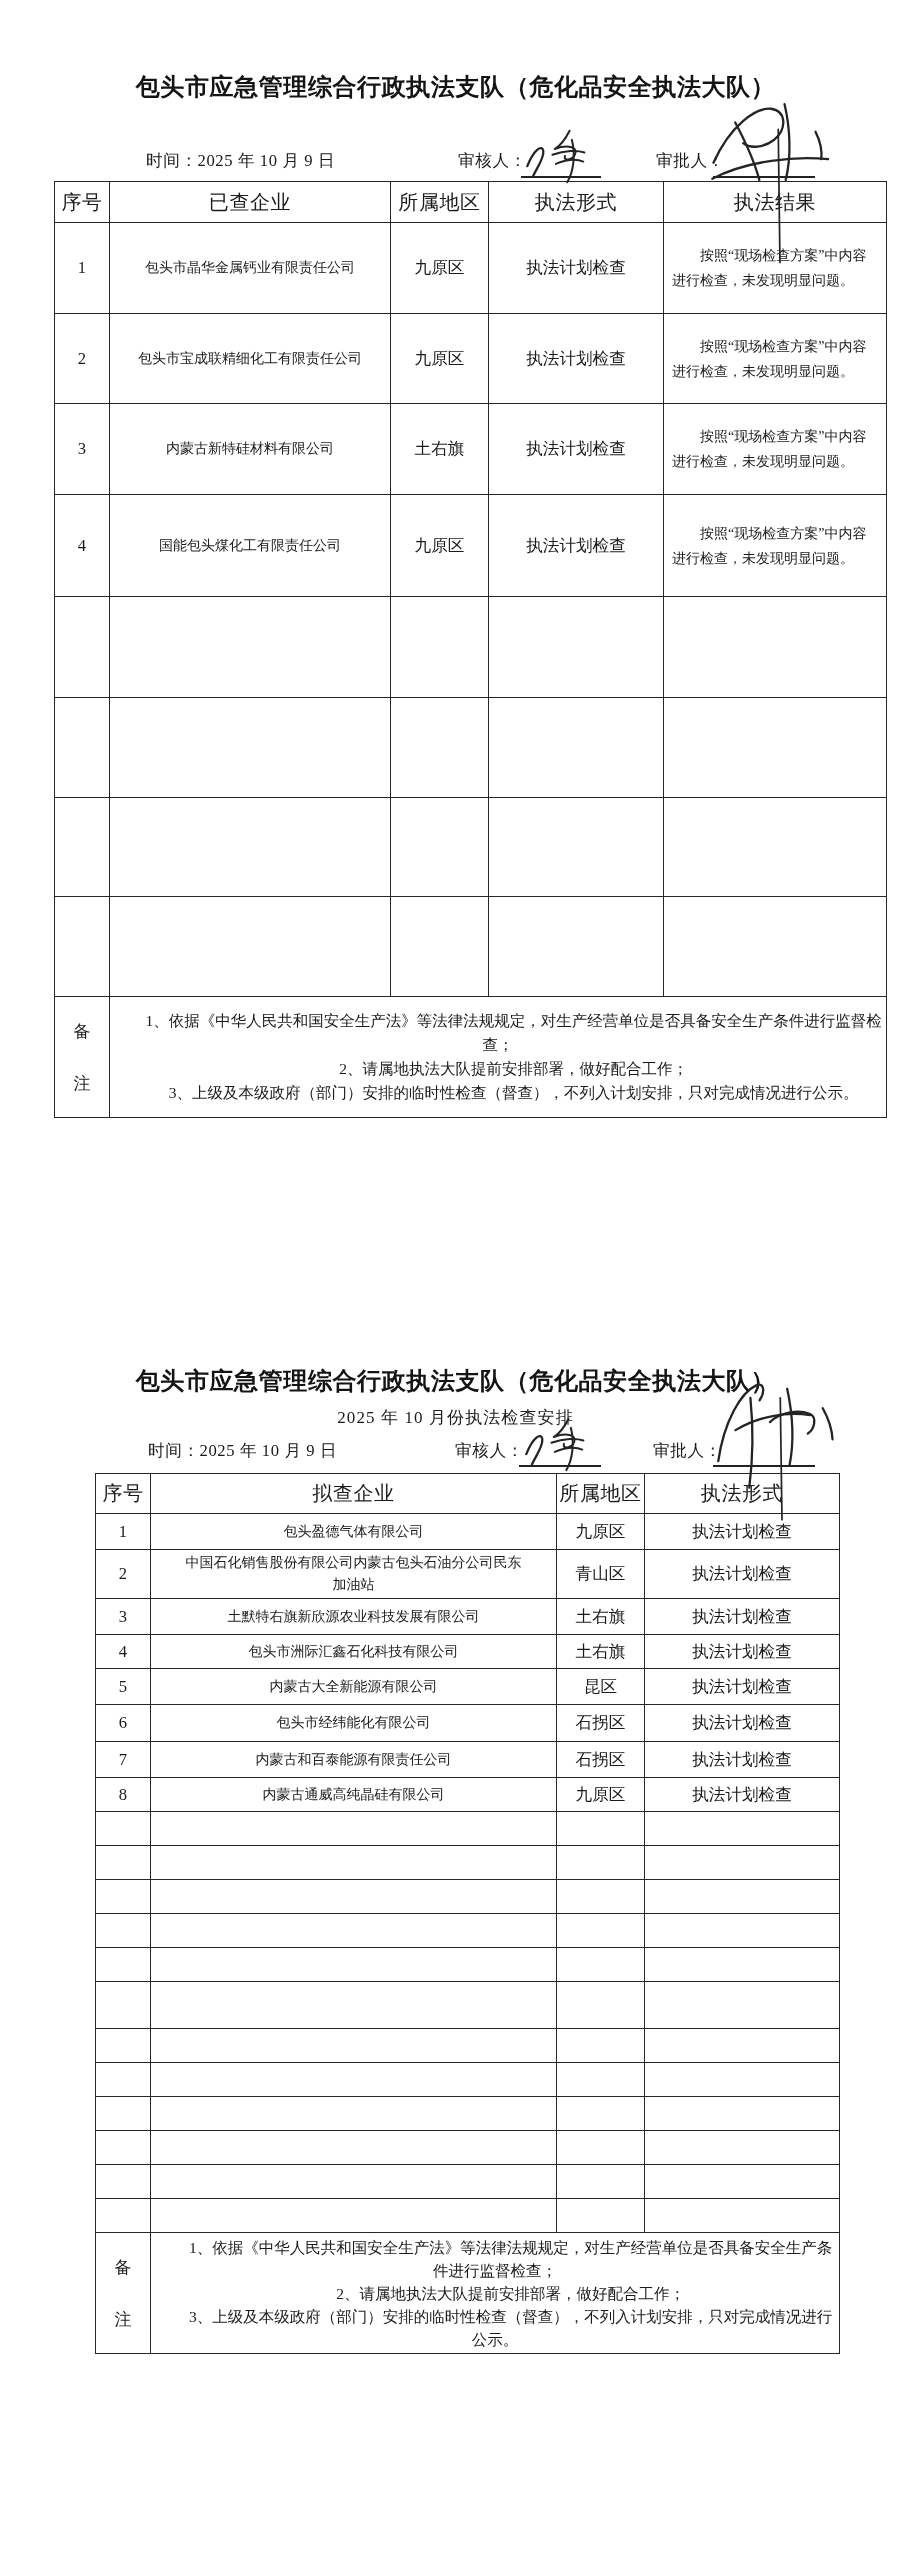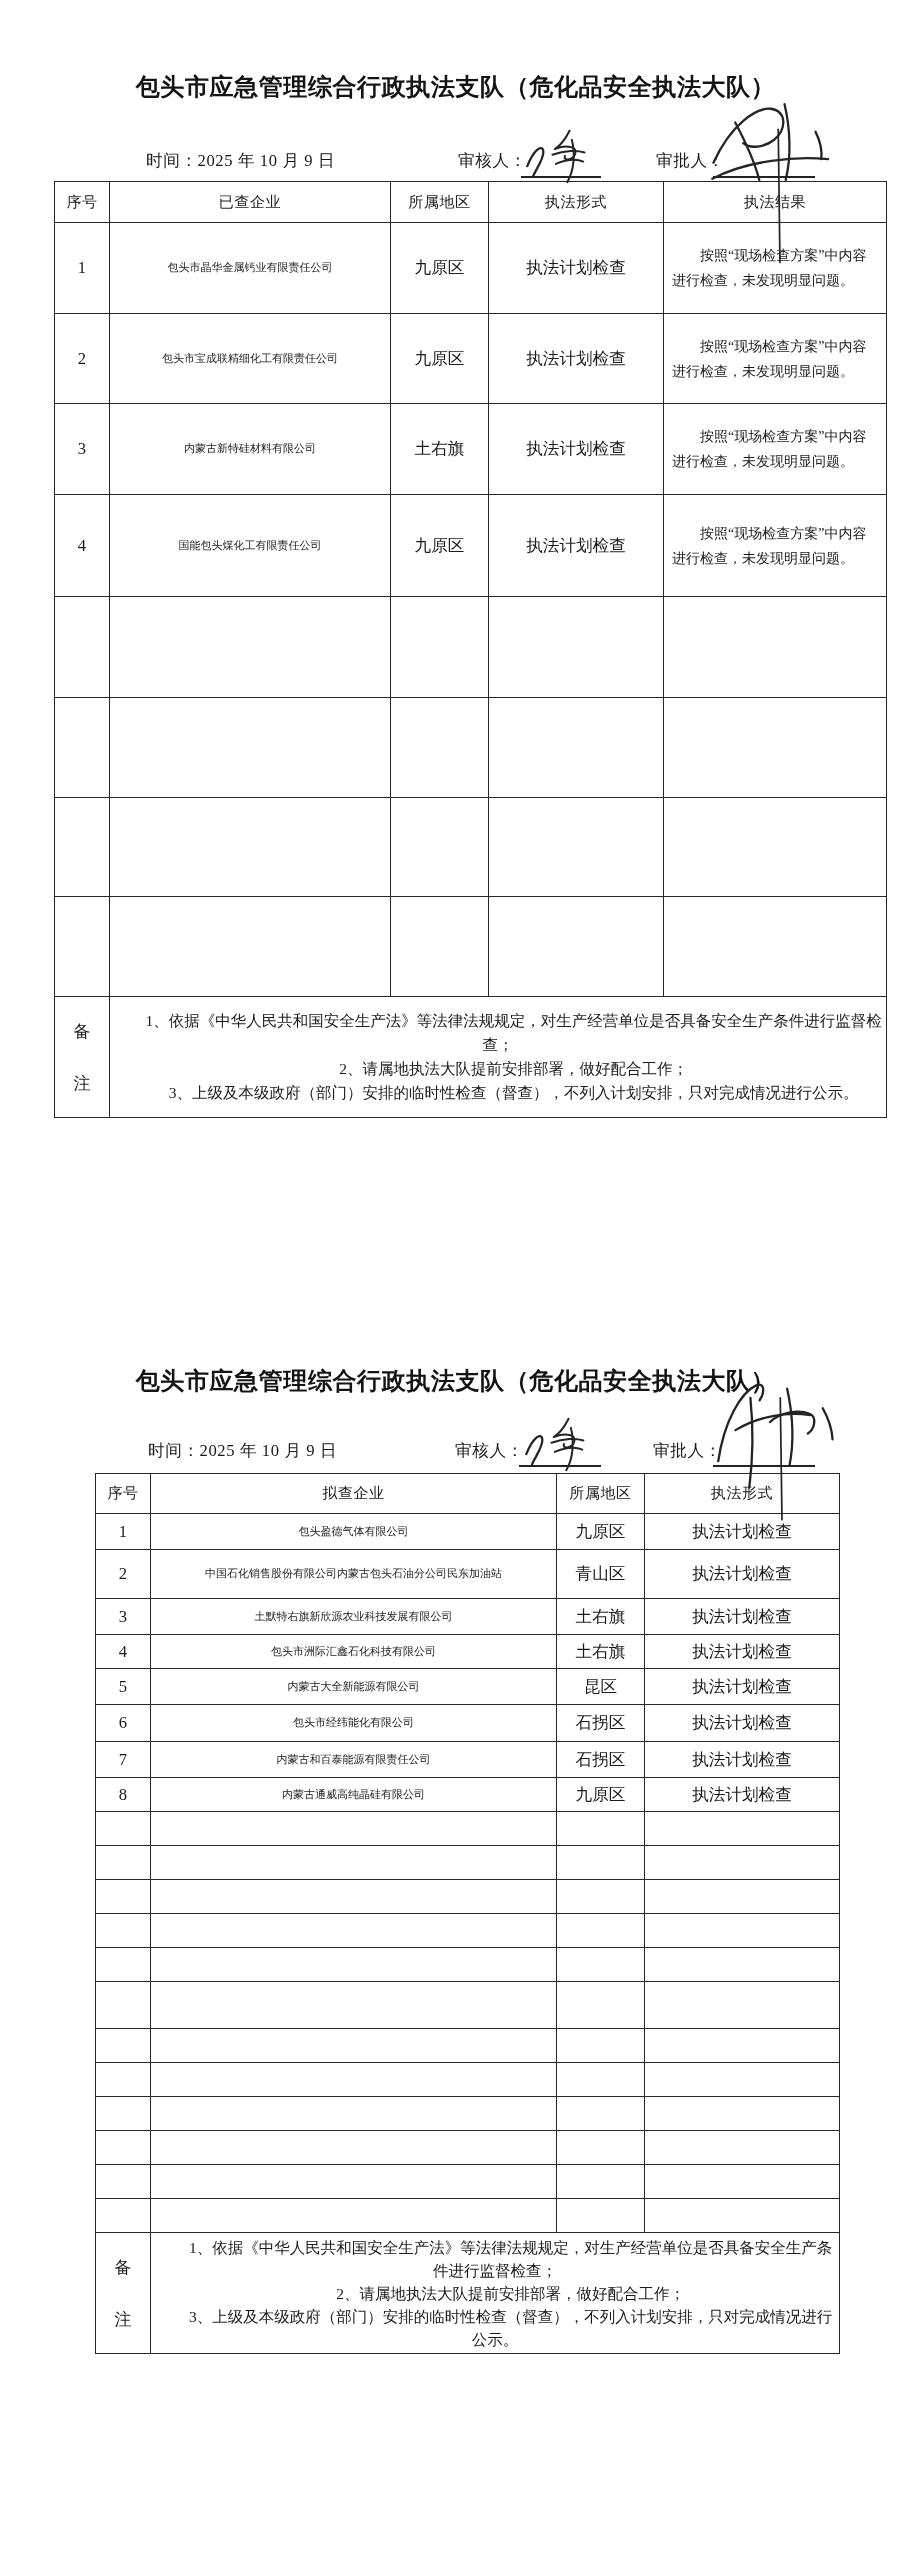--- a/index.html
+++ b/index.html
@@ -25,30 +25,30 @@
   table.tbl{
     position:absolute;border-collapse:collapse;table-layout:fixed;
     background:transparent;
   }
   .tbl td,.tbl th{
     border:1.1px solid #272727;border-top-width:1.7px;border-bottom-width:1.7px;
     font-weight:400;text-align:center;vertical-align:middle;
     font-size:16.6px;color:#1b1b1b;padding:0;overflow:hidden;
   }
   table.tbl{border:1.7px solid #191919;}
-  .tbl .company{font-size:11px;padding:0 17px;line-height:1.55;}
+  .tbl .company{font-size:14px;padding:0 17px;line-height:1.55;}
   .tbl2 .company{padding:0 31px;}
   .tbl .result{text-align:left;padding:3.4px 8px;}
   .tbl .result p{margin:0;text-indent:2em;font-size:14px;line-height:25px;text-align:left;}
   .remark-label{vertical-align:middle;}
   .remark-label .stack{display:flex;flex-direction:column;align-items:center;gap:29px;font-size:17px;}
   .remark-body{text-align:left;vertical-align:middle;padding:3.4px 13.8px 3.4px 15px;}
   .remark-body p{margin:0;text-indent:2em;font-size:15.5px;line-height:24px;}
   .remark-body.tight p{line-height:23px;}
-  .hrow th{font-size:15px;letter-spacing:0.6px;}
+  .hrow th{font-size:20px;letter-spacing:0.6px;}
 </style>
 </head>
 <body>
 
 <div class="page">
 
   <section>
     <div class="doc-title" style="top:71px;">包头市应急管理综合行政执法支队（危化品安全执法大队）</div>
 
     <div class="meta" style="left:146px;top:150px;">时间：2025 年 10 月 9 日</div>
@@ -167,20 +167,21 @@
           <p>2、请属地执法大队提前安排部署，做好配合工作；</p>
           <p>3、上级及本级政府（部门）安排的临时性检查（督查），不列入计划安排，只对完成情况进行公示。</p>
         </td>
       </tr>
     </tbody>
       </table>
   </section>
 
   <section>
     <div class="doc-title" style="top:1365px;">包头市应急管理综合行政执法支队（危化品安全执法大队）</div>
+    <div class="doc-subtitle" style="top:1406px;">2025 年 10 月份执法检查安排</div>
 
     <div class="meta" style="left:148px;top:1440px;">时间：2025 年 10 月 9 日</div>
     <div class="meta" style="left:455px;top:1440px;">审核人：</div>
     <div class="meta" style="left:653px;top:1440px;">审批人：</div>
 
     <div class="sig-line" style="left:519px;top:1465px;width:82px;"></div>
     <div class="sig-line" style="left:713px;top:1465px;width:102px;"></div>
 
     <svg class="sig" style="left:518px;top:1413px;" width="92" height="60" viewBox="0 0 160 105">
       <path d="M14,72 C26,42 40,34 42,45 C44,58 30,76 24,90" stroke-width="4"></path>

